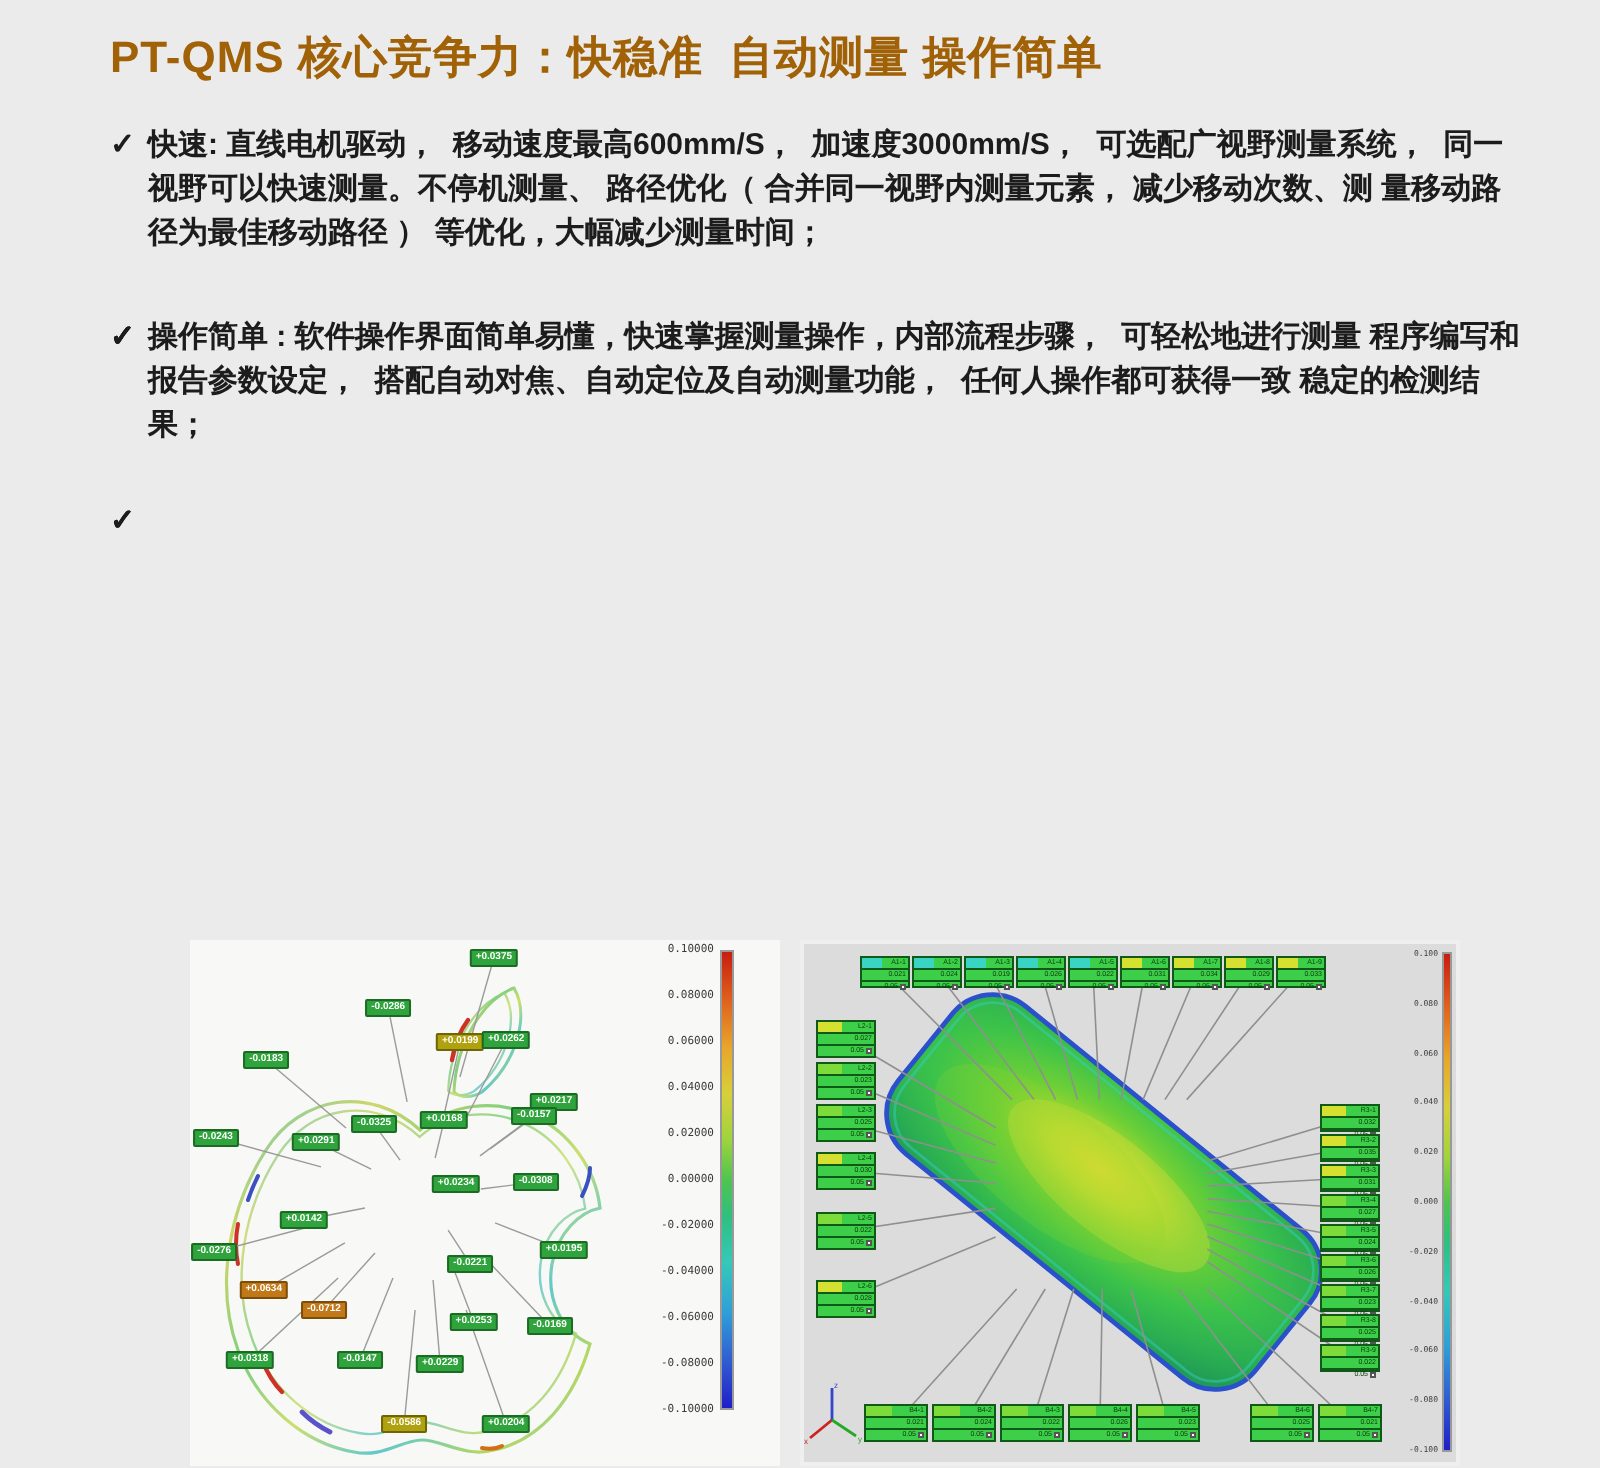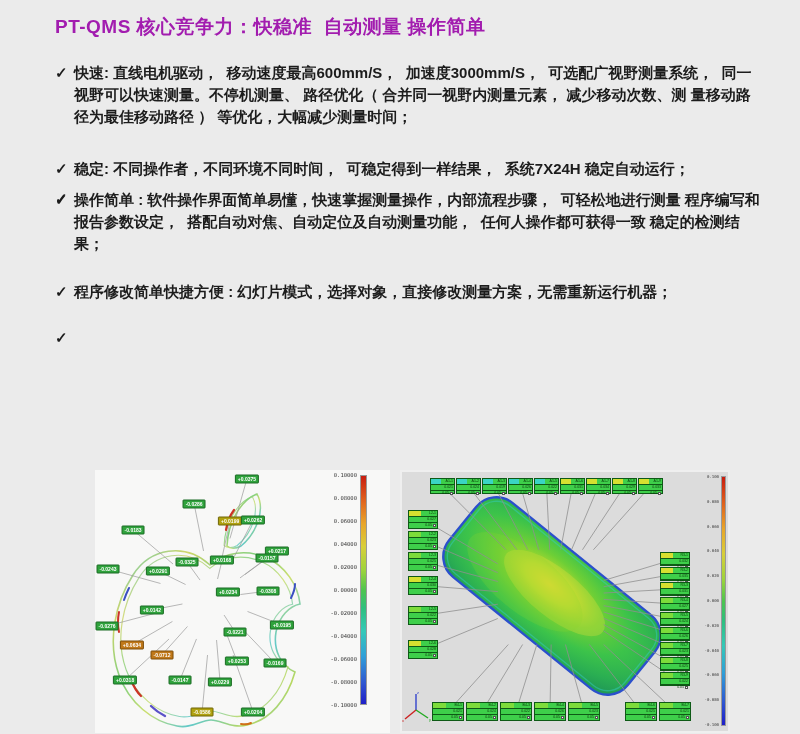--- a/index.html
+++ b/index.html
@@ -3,21 +3,21 @@
 <meta charset="utf-8">
 <style>
   * { margin:0; padding:0; box-sizing:border-box; }
   html,body { width:800px; height:734px; }
   body { font-family:"Liberation Sans", sans-serif; background:#ebebeb; position:relative; overflow:hidden; }
 
   .slide { position:absolute; inset:0; background:#ebebeb; }
 
   .page-title {
     position:absolute; left:55px; top:14px;
-    font-size:19px; font-weight:bold; color:#a21caf;
+    font-size:22px; font-weight:bold; color:#a16207;
     letter-spacing:0.5px; white-space:pre;
   }
 
   .bullets { position:absolute; left:55px; top:62px; width:706px; list-style:none; }
   .bullets li {
     position:relative; padding-left:19px;
     font-size:15px; font-weight:bold; color:#1c1c1c;
     line-height:22px; white-space:pre-wrap;
   }
   .bullets li:nth-child(1){ margin-bottom:30px; }
@@ -74,24 +74,24 @@
 </style>
 </head>
 <body>
 
 <div class="slide">
 
   <h1 class="page-title">PT-QMS 核心竞争力：快稳准  自动测量 操作简单</h1>
 
   <ul class="bullets" id="bullet-list">
       <li><span class="check">✓</span><span>快速: 直线电机驱动，  移动速度最高600mm/S，  加速度3000mm/S，  可选配广视野测量系统，  同一视野可以快速测量。不停机测量、 路径优化（ 合并同一视野内测量元素， 减少移动次数、测 量移动路径为最佳移动路径 ） 等优化，大幅减少测量时间；</span></li>
-      <li><span class="check">✓</span><span>稳定: 不同操作者，不同环境不同时间，  可稳定得到一样结果，  系统7X24H 稳定自动运行；</span></li>
+      <li><span class="check">✓</span></li>
       <li><span class="check">✓</span></li>
       <li><span class="check">✓</span><span>操作简单 : 软件操作界面简单易懂，快速掌握测量操作，内部流程步骤，  可轻松地进行测量 程序编写和报告参数设定，  搭配自动对焦、自动定位及自动测量功能，  任何人操作都可获得一致 稳定的检测结果；</span></li>
-      <li><span class="check">✓</span><span>程序修改简单快捷方便 : 幻灯片模式，选择对象，直接修改测量方案，无需重新运行机器；</span></li>
+      <li><span class="check">✓</span></li>
       <li><span class="check">✓</span></li>
     </ul>
 
   <div class="figs">
 
     <div class="fig fig-contour">
       <svg class="model-svg" width="295" height="263" viewBox="0 0 295 263">
         <defs>
           <linearGradient id="apg" x1="0" y1="0" x2="1" y2="1">
             <stop offset="0" stop-color="#5fc9c0"></stop>

